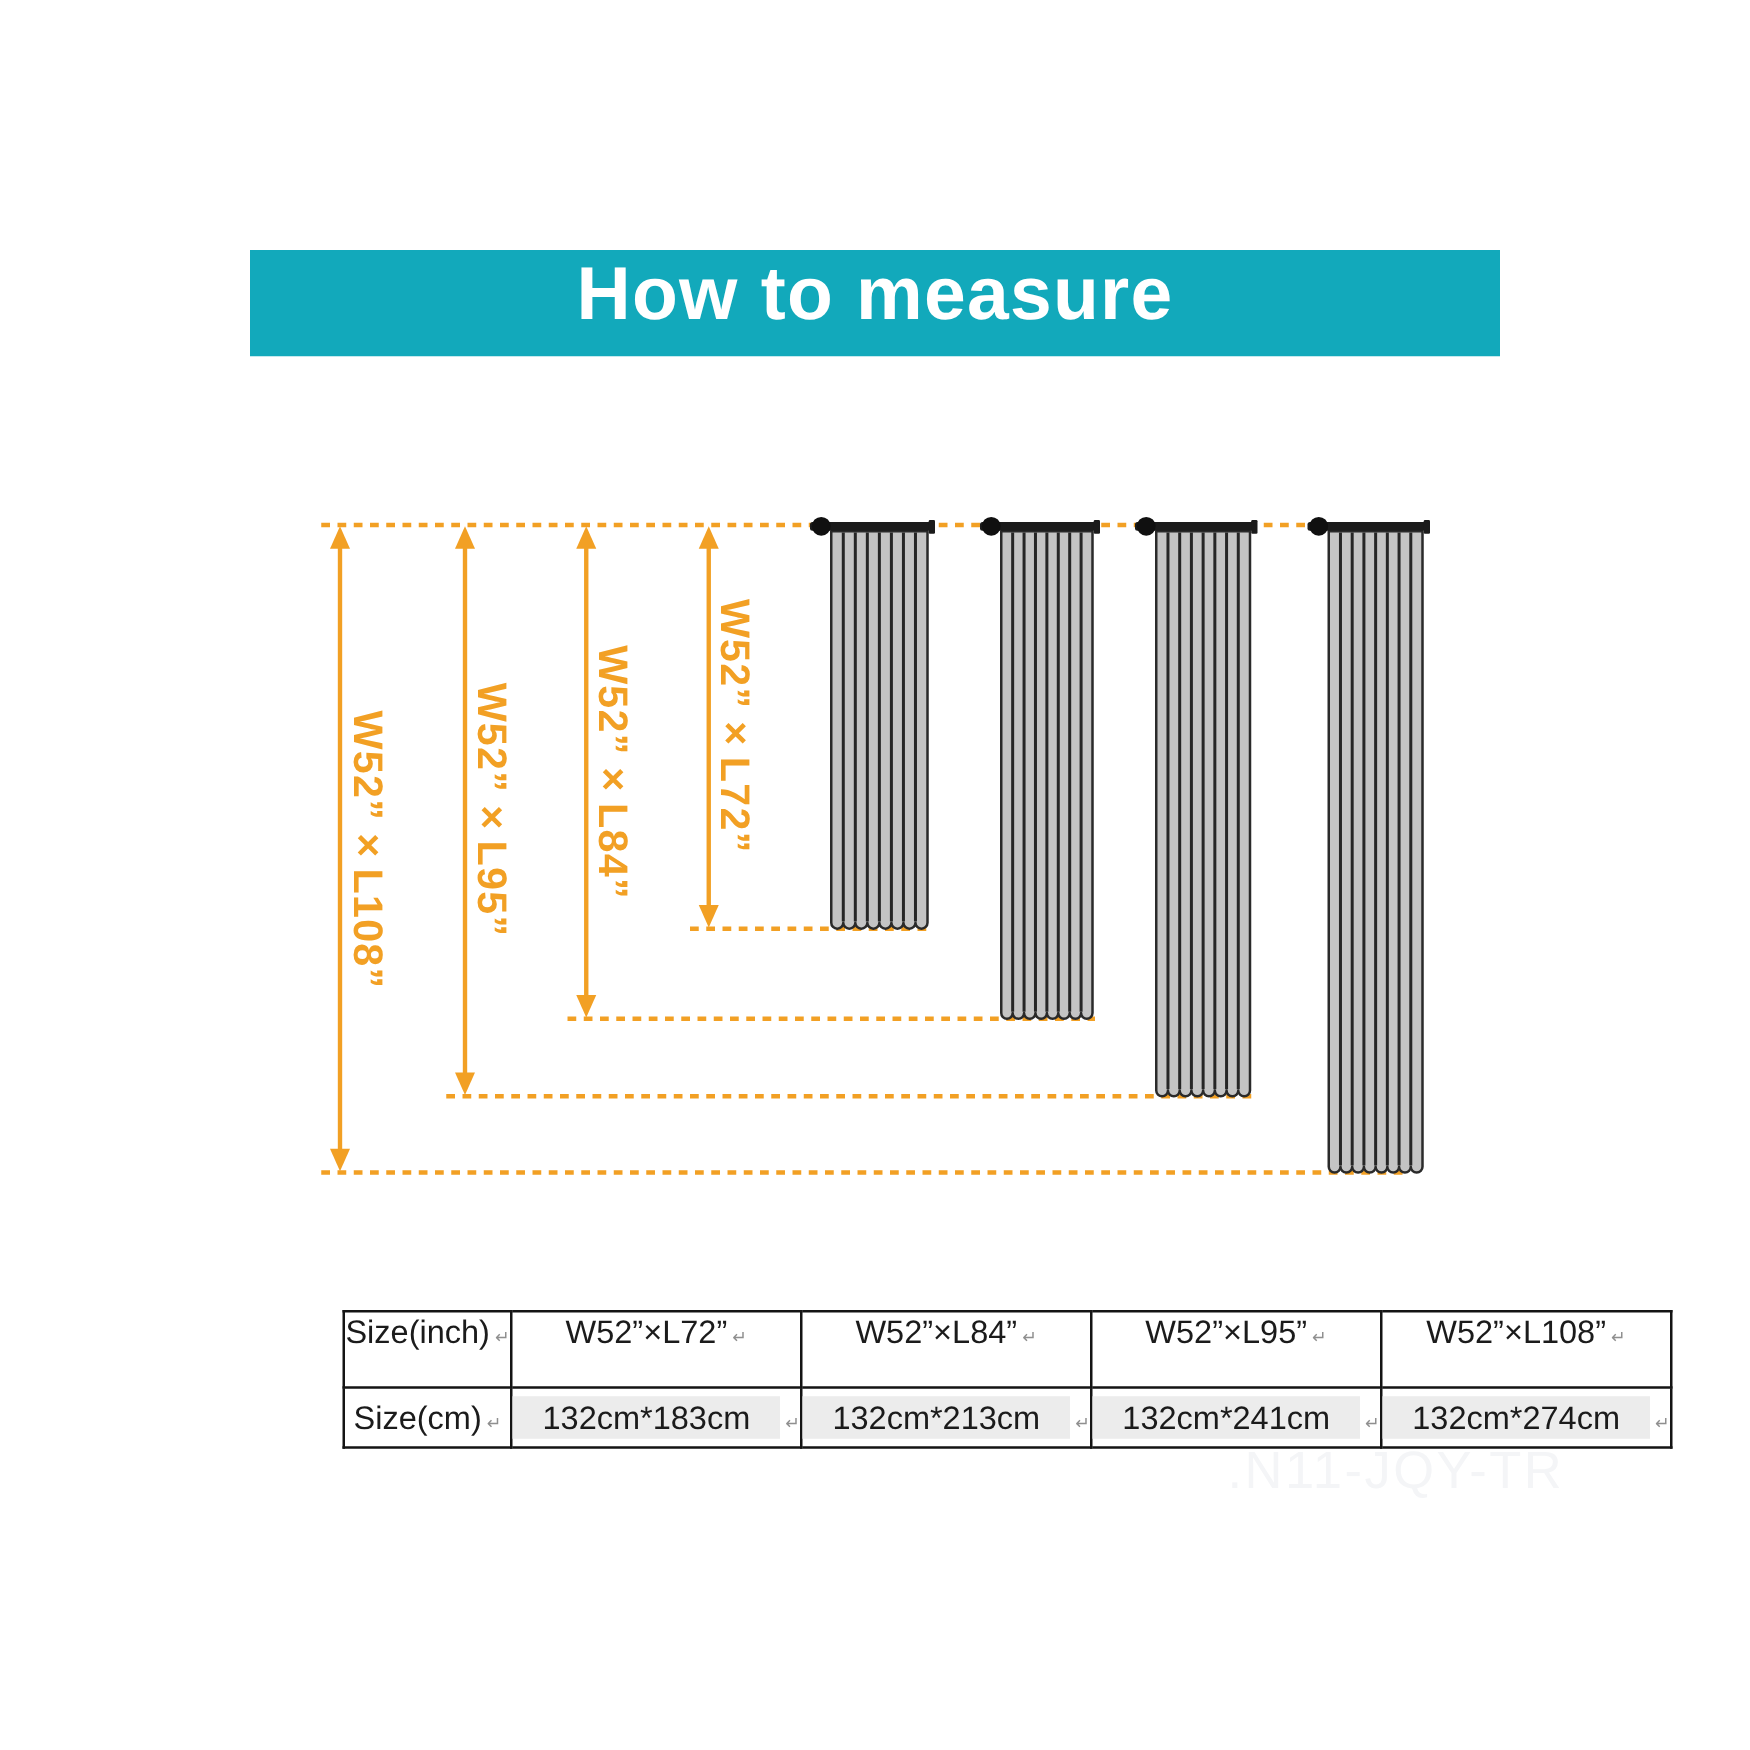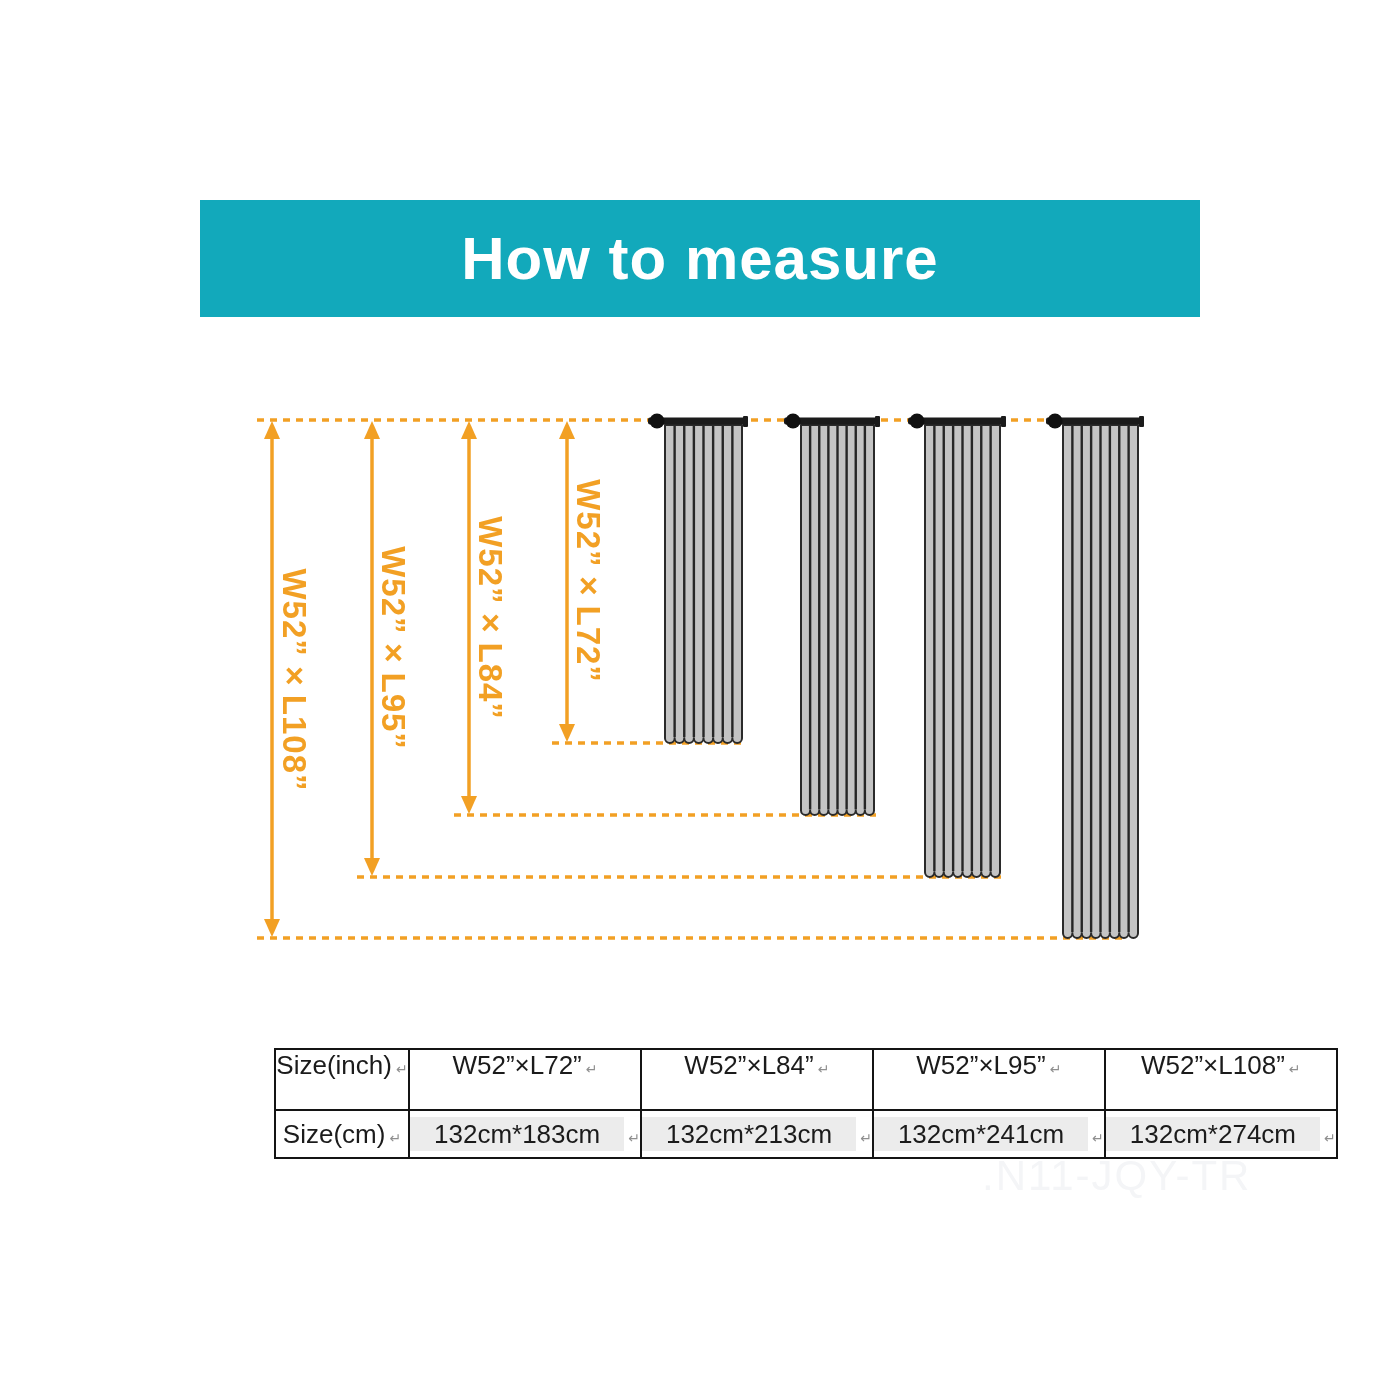--- a/index.html
+++ b/index.html
@@ -7,22 +7,22 @@
     --orange:#F2A024;
     --curtain:#C4C4C4;
   }
   *{box-sizing:border-box;}
   html,body{margin:0;padding:0;background:#ffffff;}
   .page{
     position:relative;width:1400px;height:1400px;background:#ffffff;overflow:hidden;
     font-family:"Liberation Sans",sans-serif;
   }
   .banner{
-    position:absolute;left:200px;top:200px;width:1000px;height:117px;
-    background:var(--teal);display:flex;align-items:center;justify-content:center;
+    position:absolute;left:200px;top:200px;width:1000px;height:85px;
+    background:var(--teal);display:flex;justify-content:center;
   }
   .banner-title{
     color:#ffffff;font-size:60px;font-weight:bold;letter-spacing:1px;white-space:nowrap;
   }
   .diagram-svg{position:absolute;left:0;top:0;}
   .mlabel{
     position:absolute;transform:translate(-50%,-50%);
     writing-mode:vertical-rl;text-orientation:mixed;
     color:var(--orange);font-size:33px;font-weight:bold;white-space:nowrap;letter-spacing:1px;
   }

